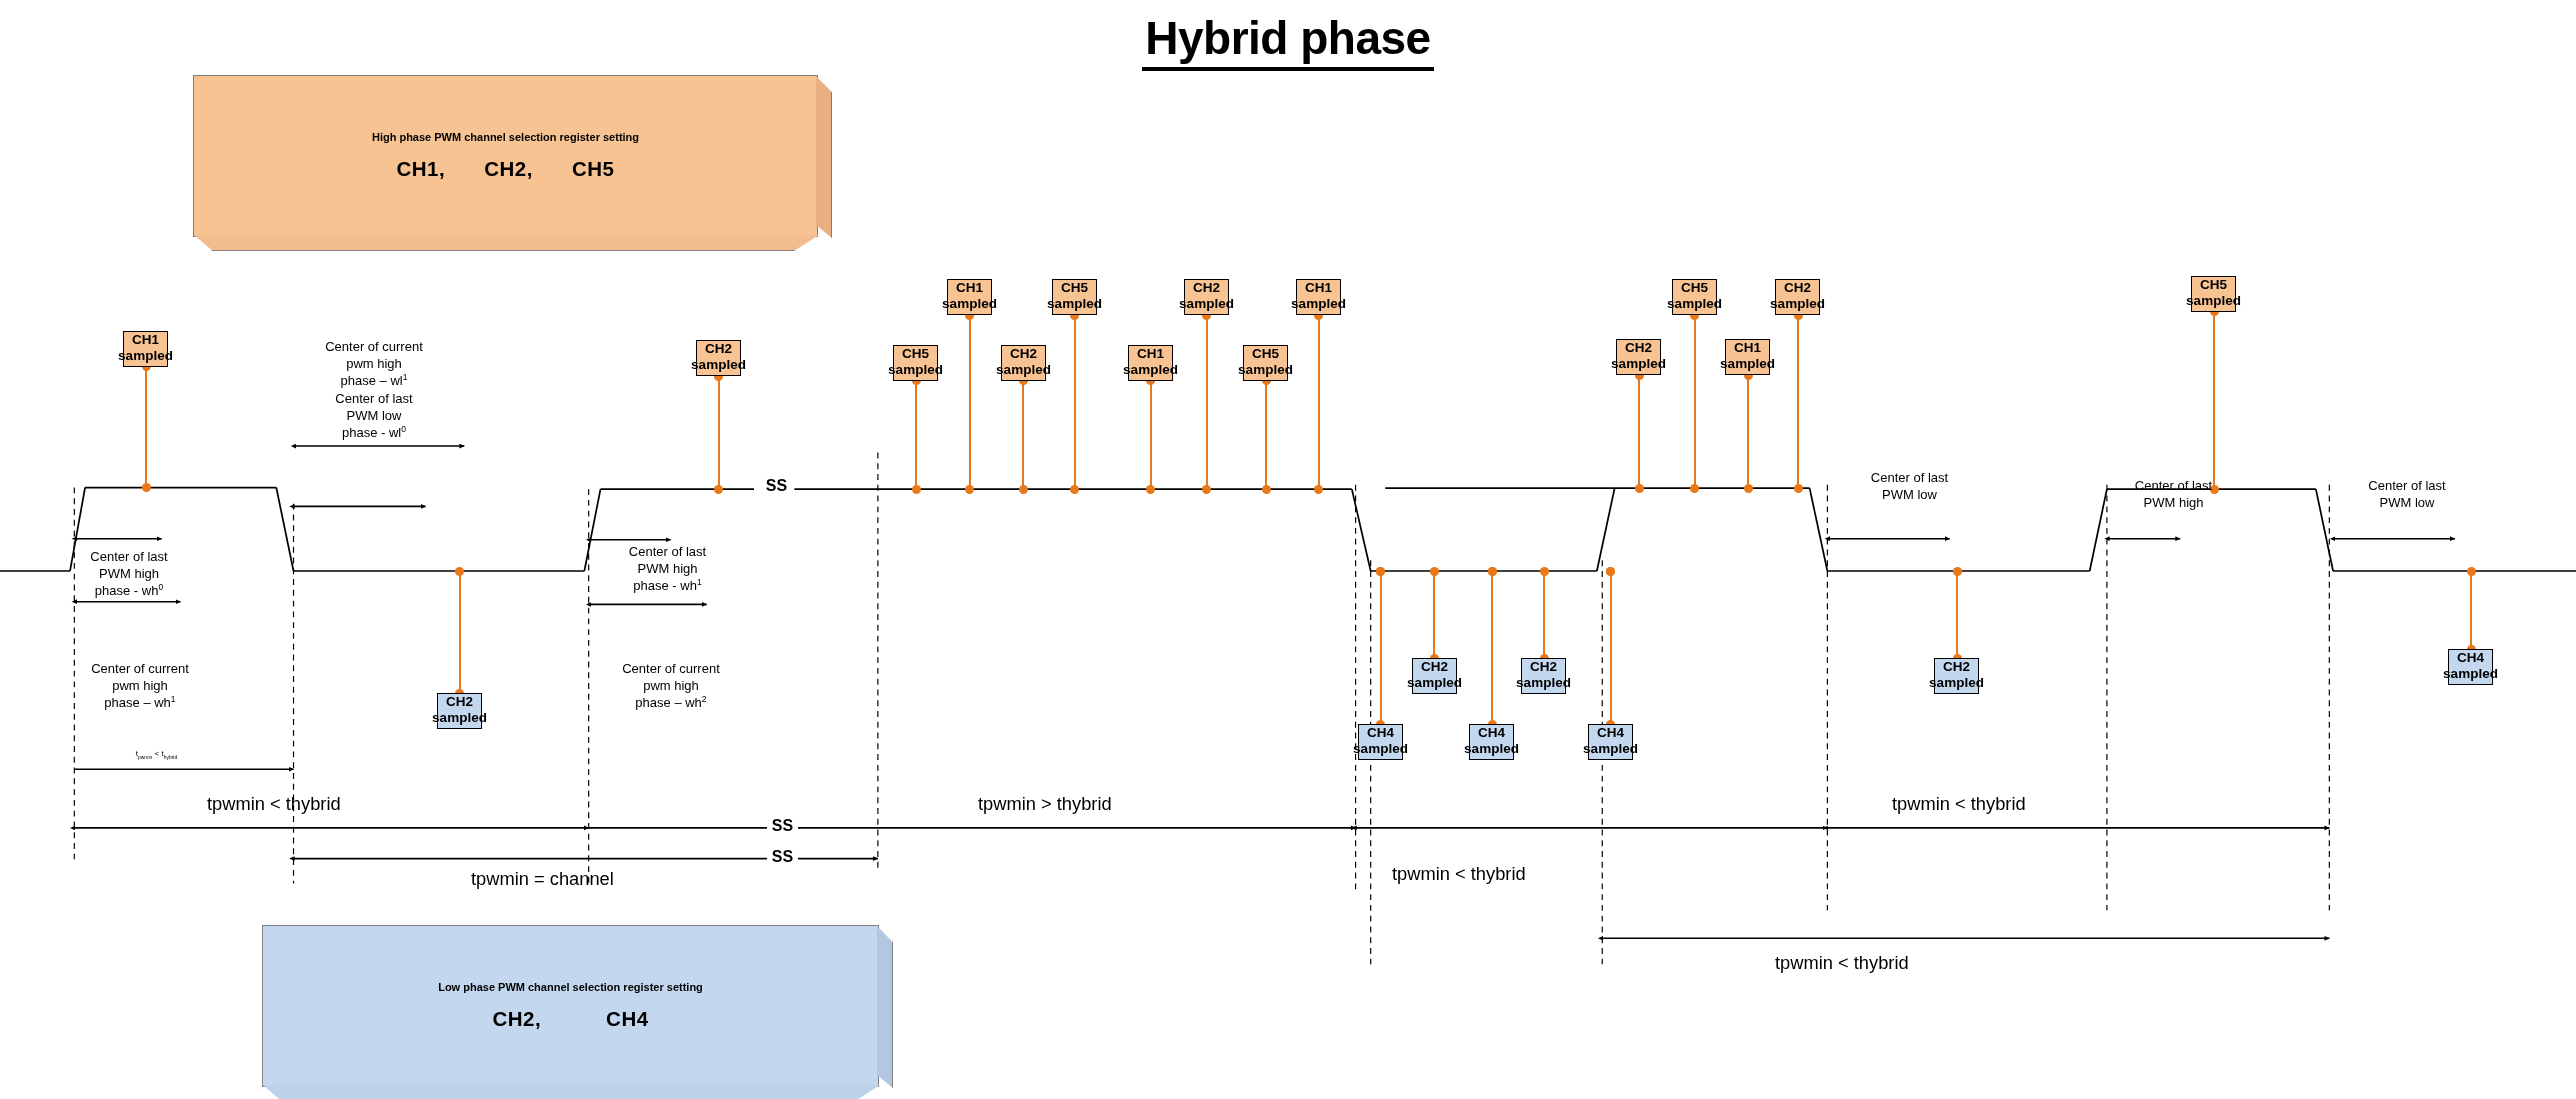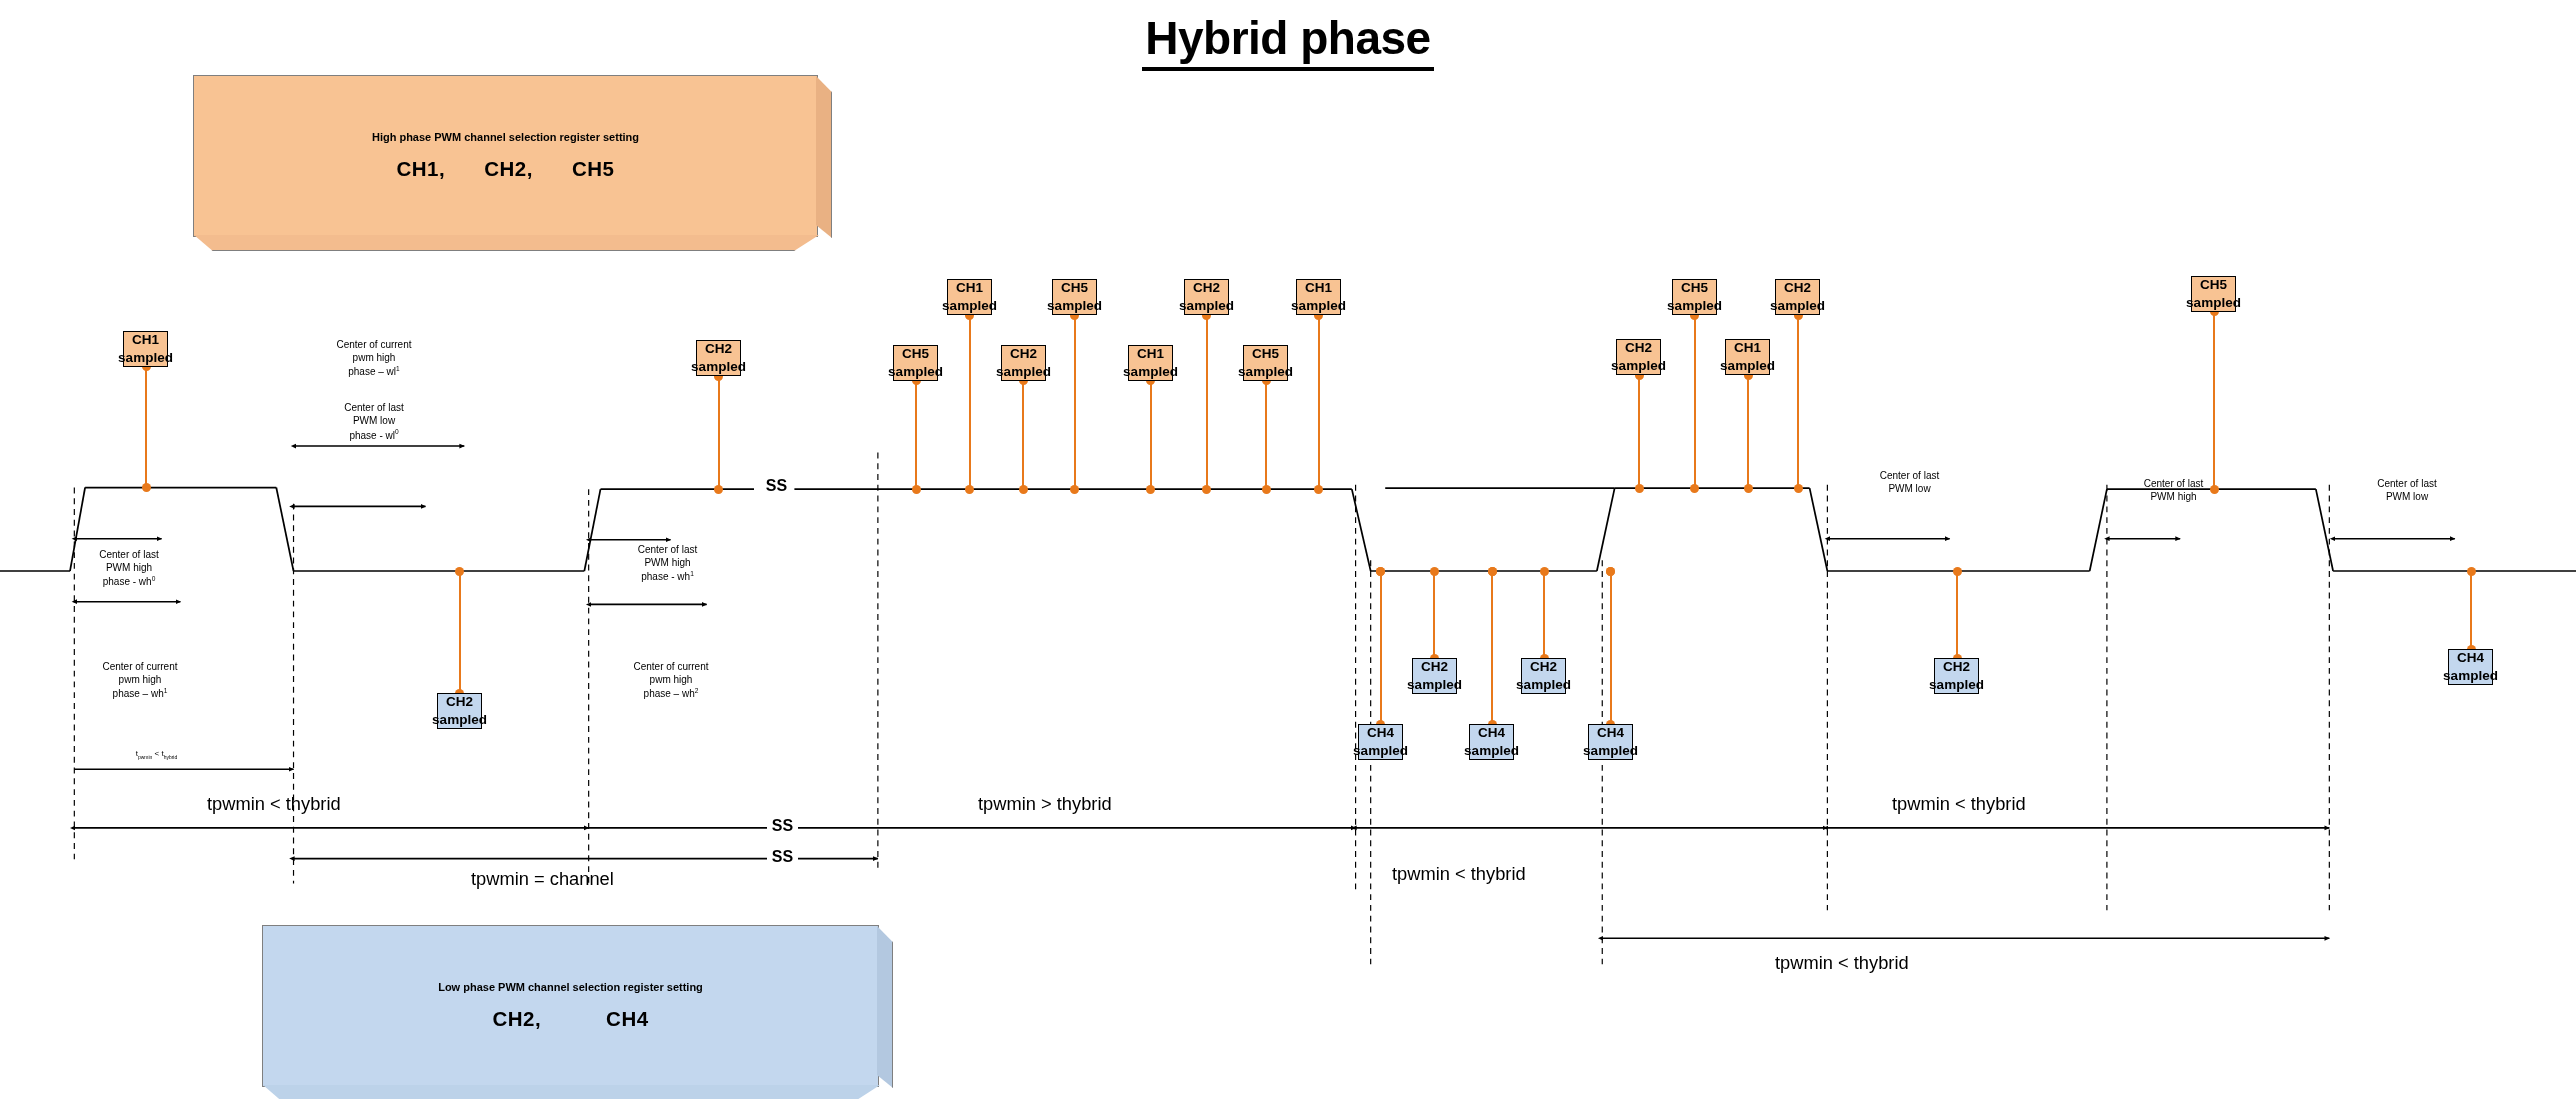--- a/index.html
+++ b/index.html
@@ -32,32 +32,32 @@
   #legend-low{left:262px;top:925px;width:617px;height:162px;background:#C3D7EE;}
   #legend-low .sideA{right:-15px;top:0;width:15px;height:162px;
       background:#B3C8E0;
       clip-path:polygon(0 0,100% 10%,100% 100%,0 92%);border-right:1.1px solid #7f7f7f;}
   #legend-low .sideB{left:0;bottom:-15px;width:617px;height:15px;
       background:#BCD2E9;
       clip-path:polygon(0 0,100% 0,96% 100%,3% 100%);border-bottom:1.1px solid #7f7f7f;}
 
   
   .tag{position:absolute;box-sizing:border-box;border:1.1px solid #000;
-       display:flex;flex-direction:column;align-items:center;justify-content:space-between;
+       display:flex;flex-direction:column;align-items:center;justify-content:flex-start;
        font-size:13.5px;font-weight:bold;line-height:1.22;text-align:center;}
   .tag.high{background:#F8C393;}
   .tag.low{background:#C3D7EE;}
 
   
   .stem{position:absolute;width:1.6px;background:#E8791B;}
   .dot{position:absolute;width:9.2px;height:9.2px;border-radius:50%;
        background:#E8791B;margin-left:-4.3px;margin-top:-4.3px;}
 
   
-  .ann{position:absolute;font-size:10px;line-height:1.28;text-align:center;
+  .ann{position:absolute;font-size:13px;line-height:1.28;text-align:center;
        white-space:nowrap;}
   .ann.sm{font-size:8px;}
   .ann sup{font-size:.66em;vertical-align:super;}
   .ann sub{font-size:.62em;vertical-align:sub;}
   .cmp{position:absolute;font-size:18.3px;white-space:nowrap;}
   .ss{position:absolute;font-size:16px;font-weight:600;background:#fff;
       padding:0 4.8px;line-height:1;}
 
   
   svg.layer{position:absolute;left:0;top:0;width:2576px;height:1100px;

